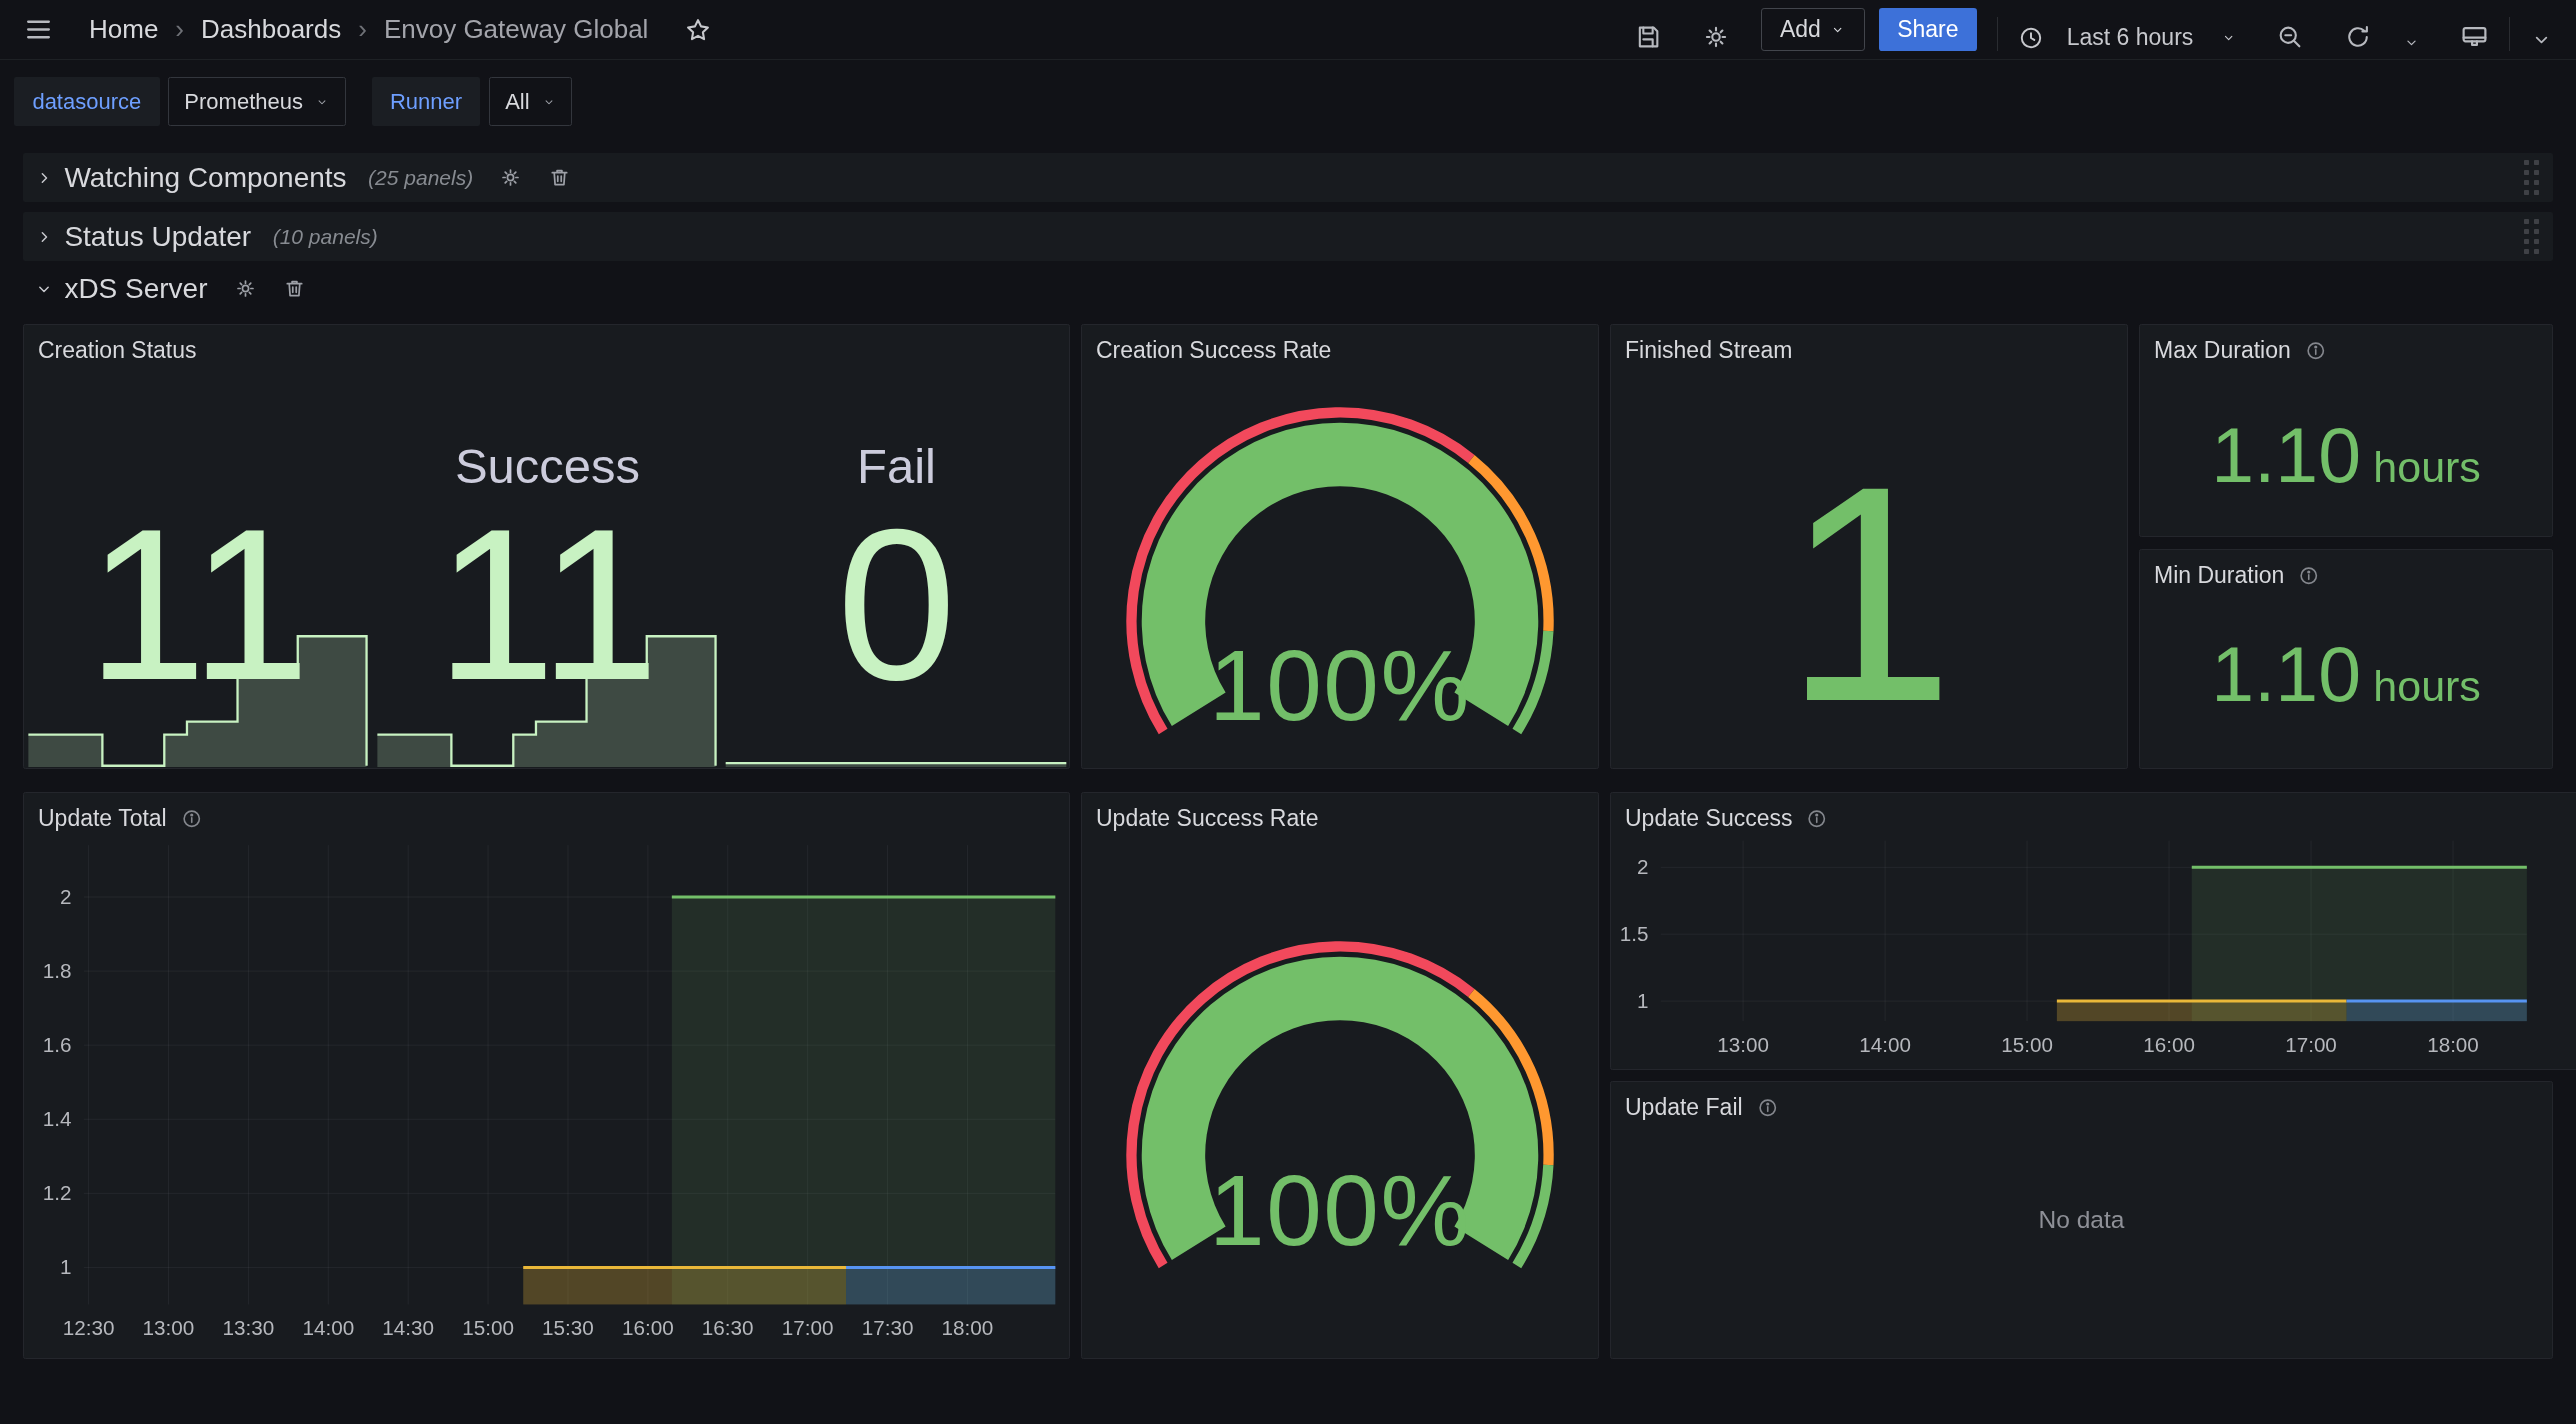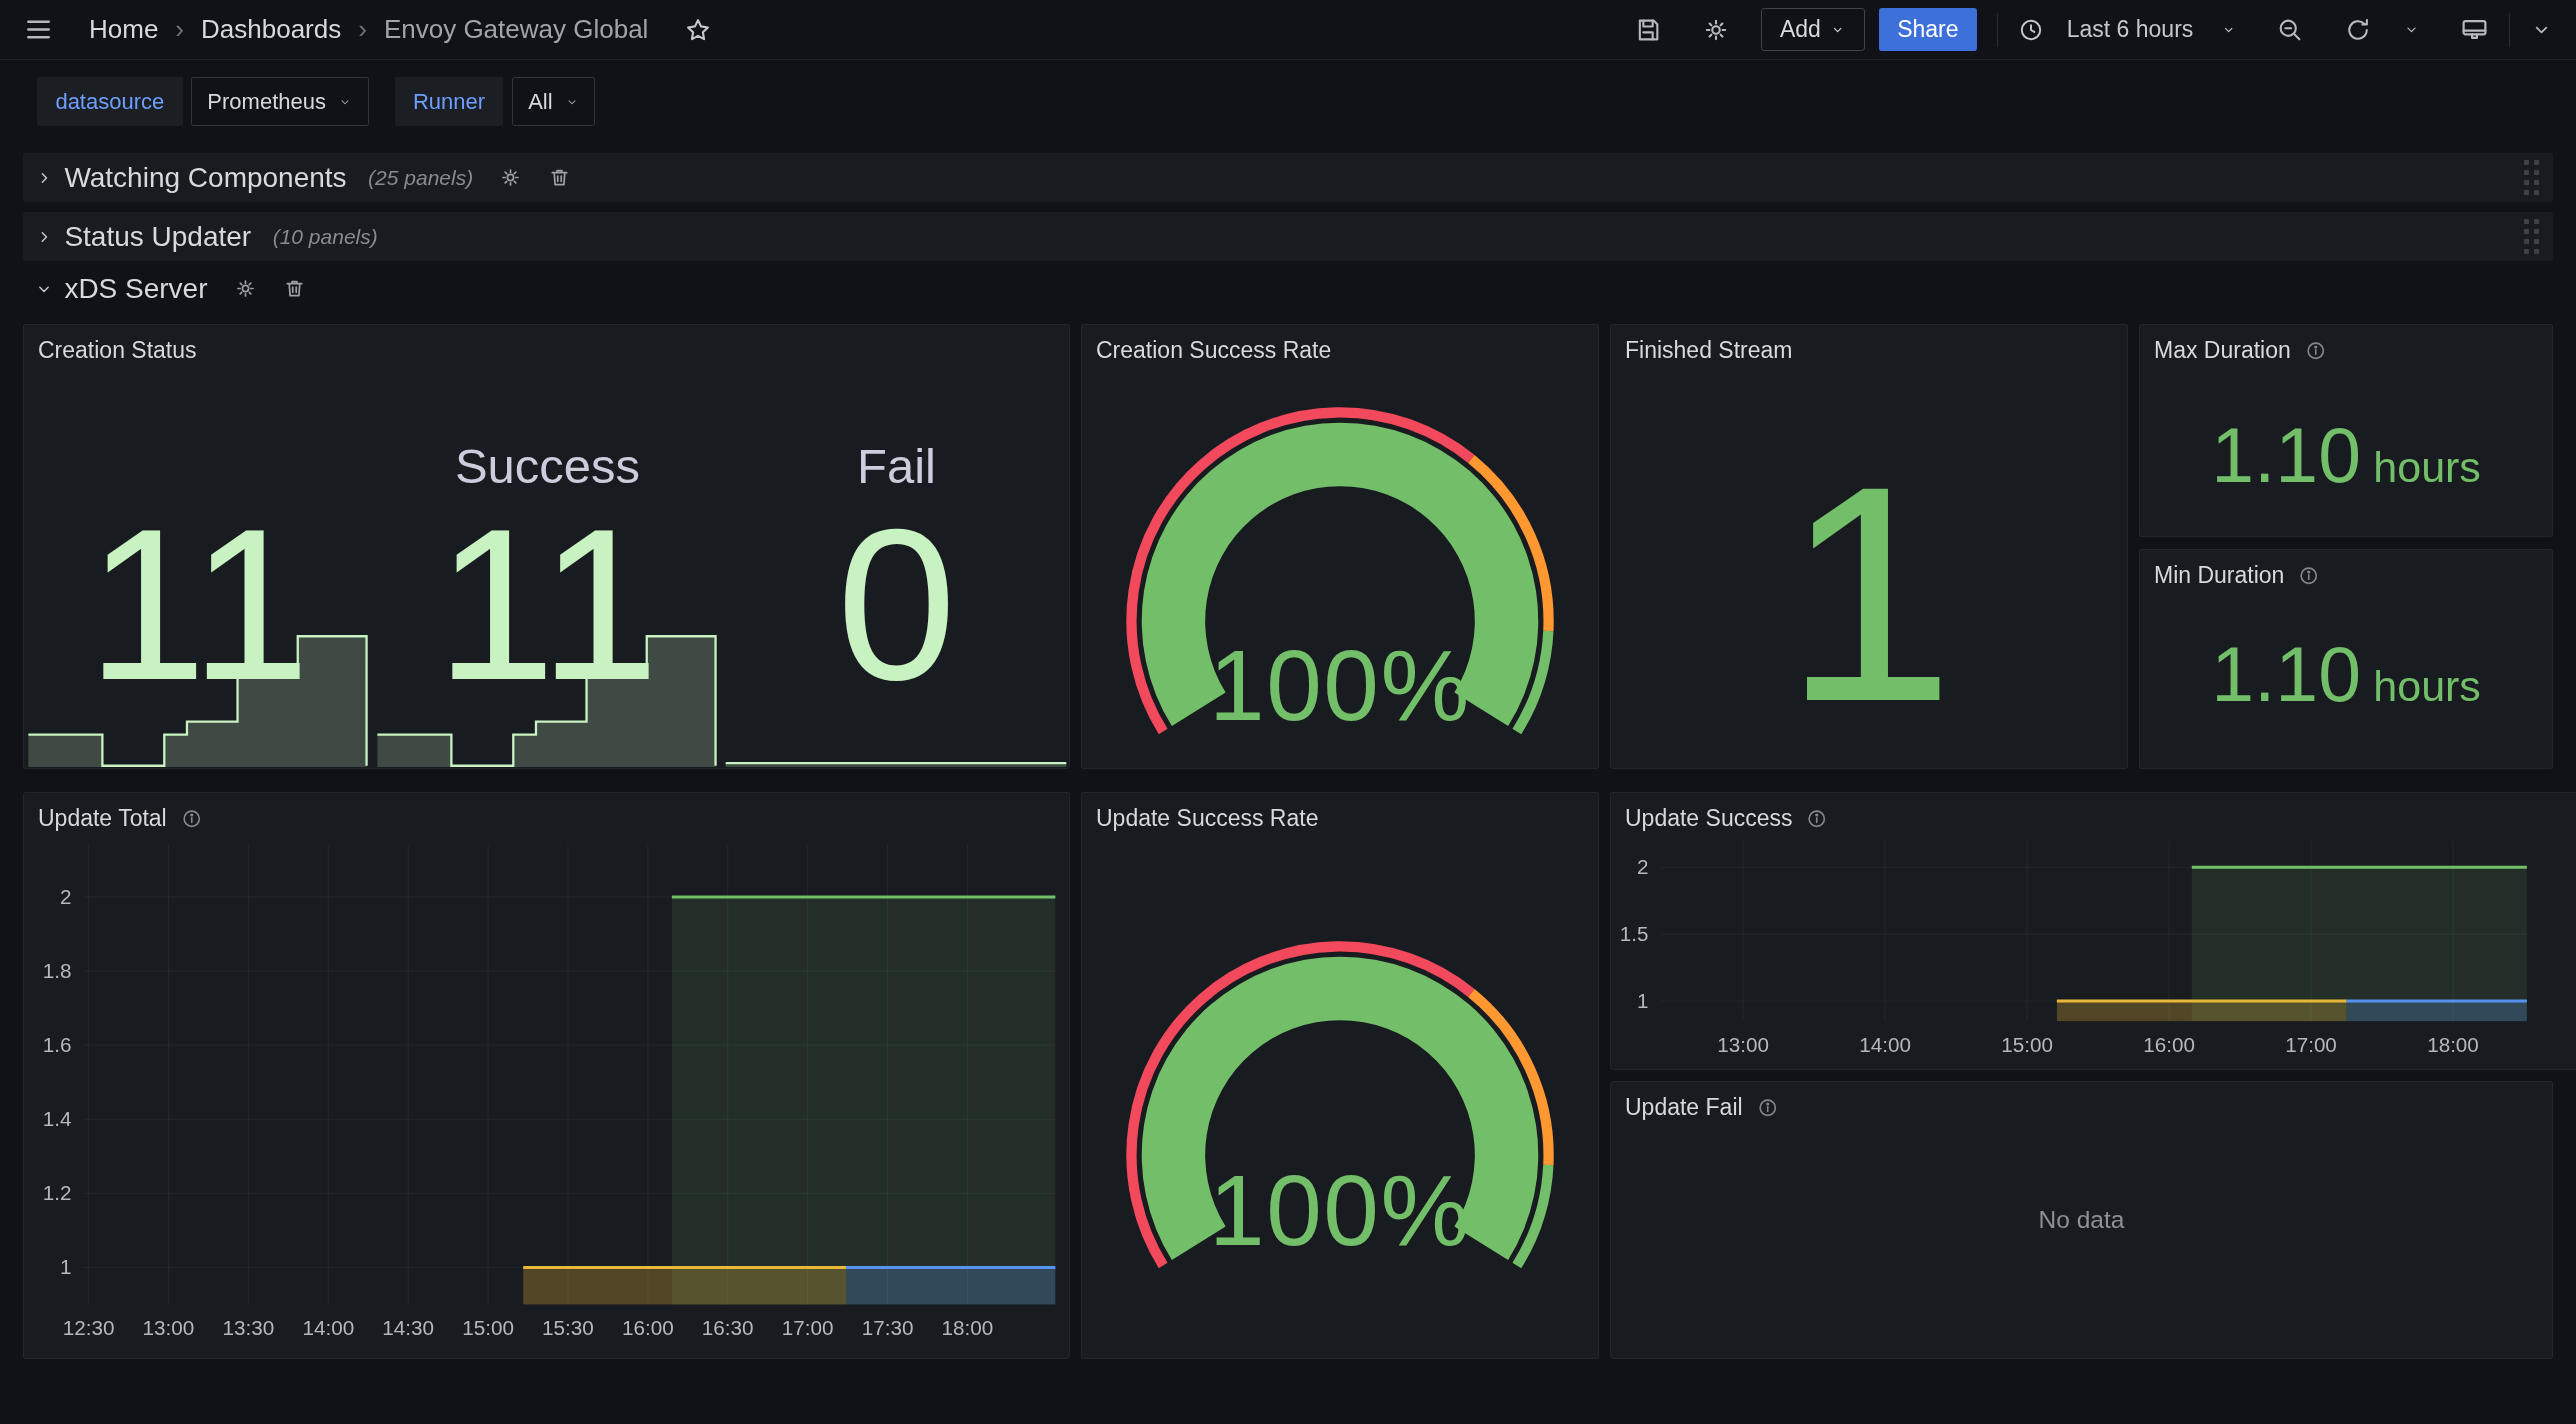--- a/index.html
+++ b/index.html
@@ -12,33 +12,33 @@
     padding:0 23px;background:#111217;border-bottom:0.8px solid #1e2125}
   .icon-btn{display:flex;align-items:center;justify-content:center;background:none;border:none;
     color:#b7b9bf;cursor:pointer;padding:0}
   .i{display:block}
   .i *{fill:none;stroke:currentColor;stroke-width:1.8;stroke-linecap:round;stroke-linejoin:round}
   .breadcrumb{display:flex;align-items:center;gap:17px;margin-left:35px;font-size:26px}
   .crumb-link{color:#D8D9DD;text-decoration:none;cursor:pointer}
   .crumb-sep{color:#6f7177;font-size:26px}
   .crumb-current{color:#a3a4ab}
   .fav{margin-left:18.4px;color:#c7c8cd}
-  .nav-right{margin-left:auto;display:flex;align-items:center}
+  .nav-right{margin-left:auto;display:flex;align-items:flex-end}
   .nav-right > *{flex:none}
   .btn{height:43px;display:inline-flex;align-items:center;gap:9.2px;border-radius:3.1px;
     font-size:23px;cursor:pointer;padding:0 18.4px}
   .btn-ghost{background:transparent;border:0.8px solid #42454c;color:#D8D9DD}
   .btn-primary{border:none;color:#fff;margin-left:14px}
   .vdiv{width:0.8px;height:34px;background:#2a2c31;margin:0 20px}
   .timebtn{display:flex;align-items:center;gap:23px;background:none;border:none;color:#c7c8cd;
     font-size:23px;cursor:pointer}
   .gap52{margin-left:40px}.gap40{margin-left:31px}
 
   
-  .varbar{position:absolute;top:77px;left:37px;display:flex;align-items:flex-start}
+  .varbar{position:absolute;top:77px;left:14px;display:flex;align-items:flex-start}
   .vargroup{display:flex;align-items:center;gap:8.4px;margin-right:26px}
   .vlabel{height:49px;padding:0 18.4px;display:flex;align-items:center;background:#1b1e23;
     border-radius:2.3px;font-size:22px;font-weight:500;cursor:pointer}
   .vvalue{height:49px;padding:0 15.3px;display:flex;align-items:center;gap:12.3px;border:0.8px solid #33363d;
     border-radius:2.3px;color:#D8D9DD;font-size:22px;background:#111217;cursor:pointer}
   .vvalue .i{color:#9da0a7}
 
   
   .rowhdr{position:absolute;left:23px;width:2530px;height:49px;background:#181B1F;border-radius:2.3px;
     display:flex;align-items:center;padding:0 10.7px;cursor:pointer}

